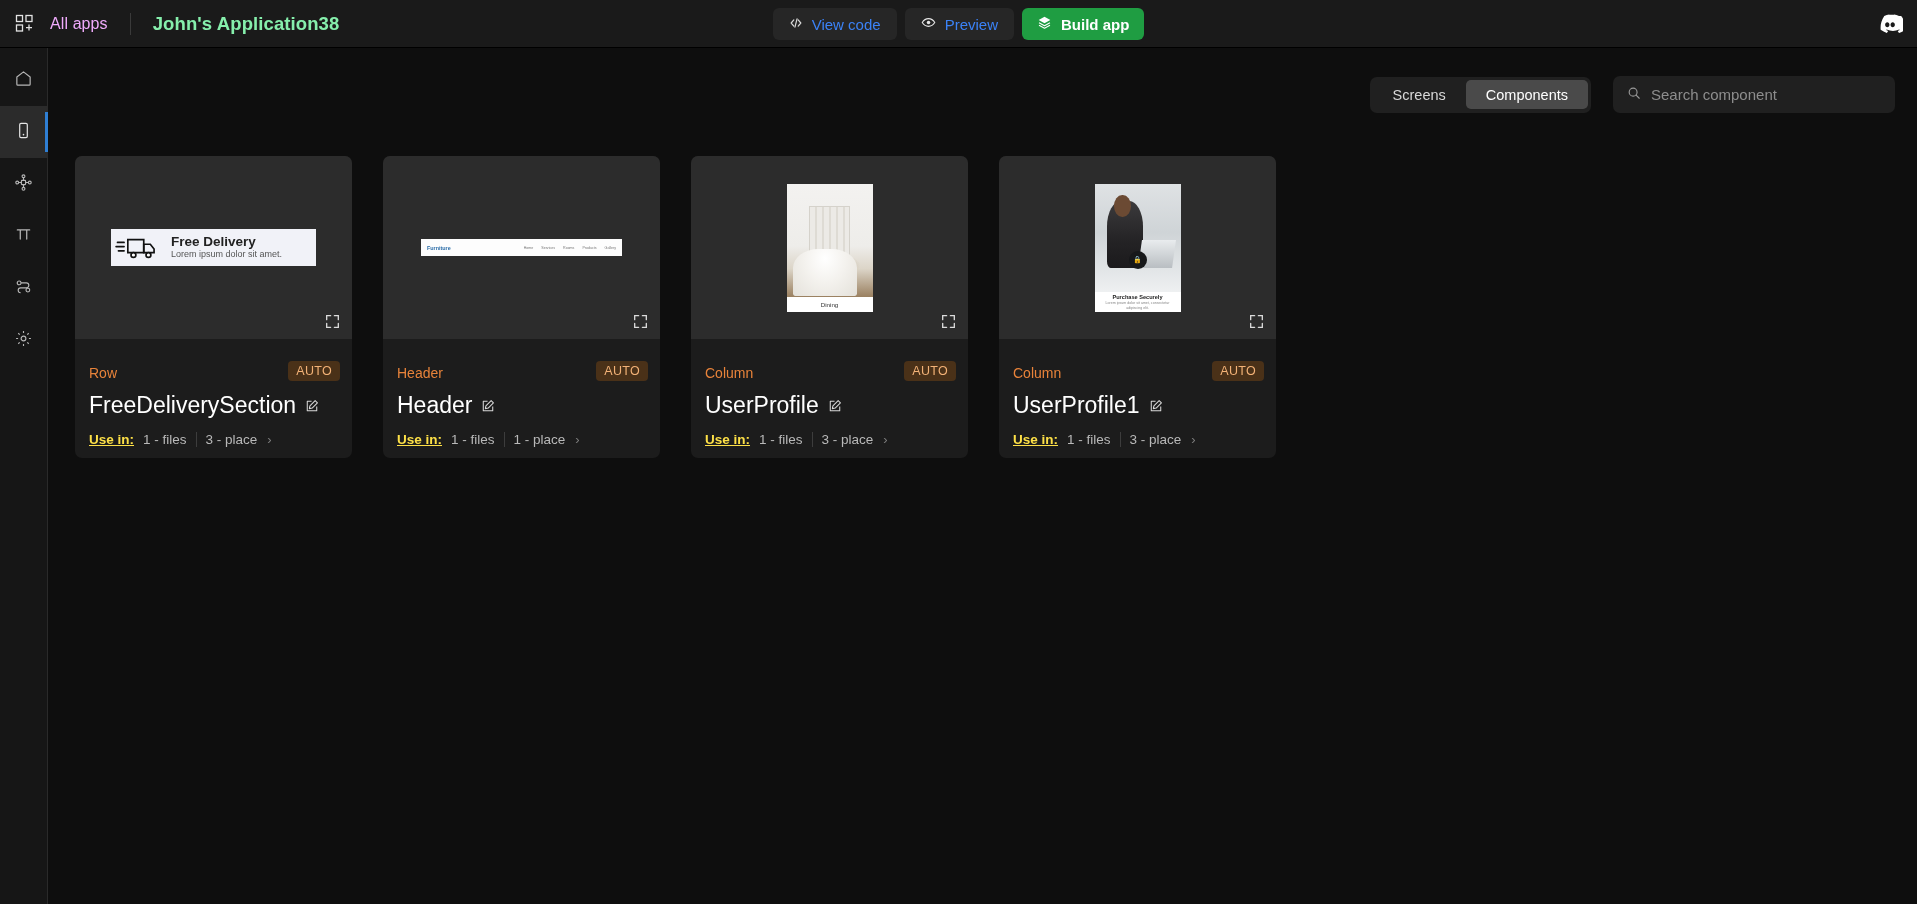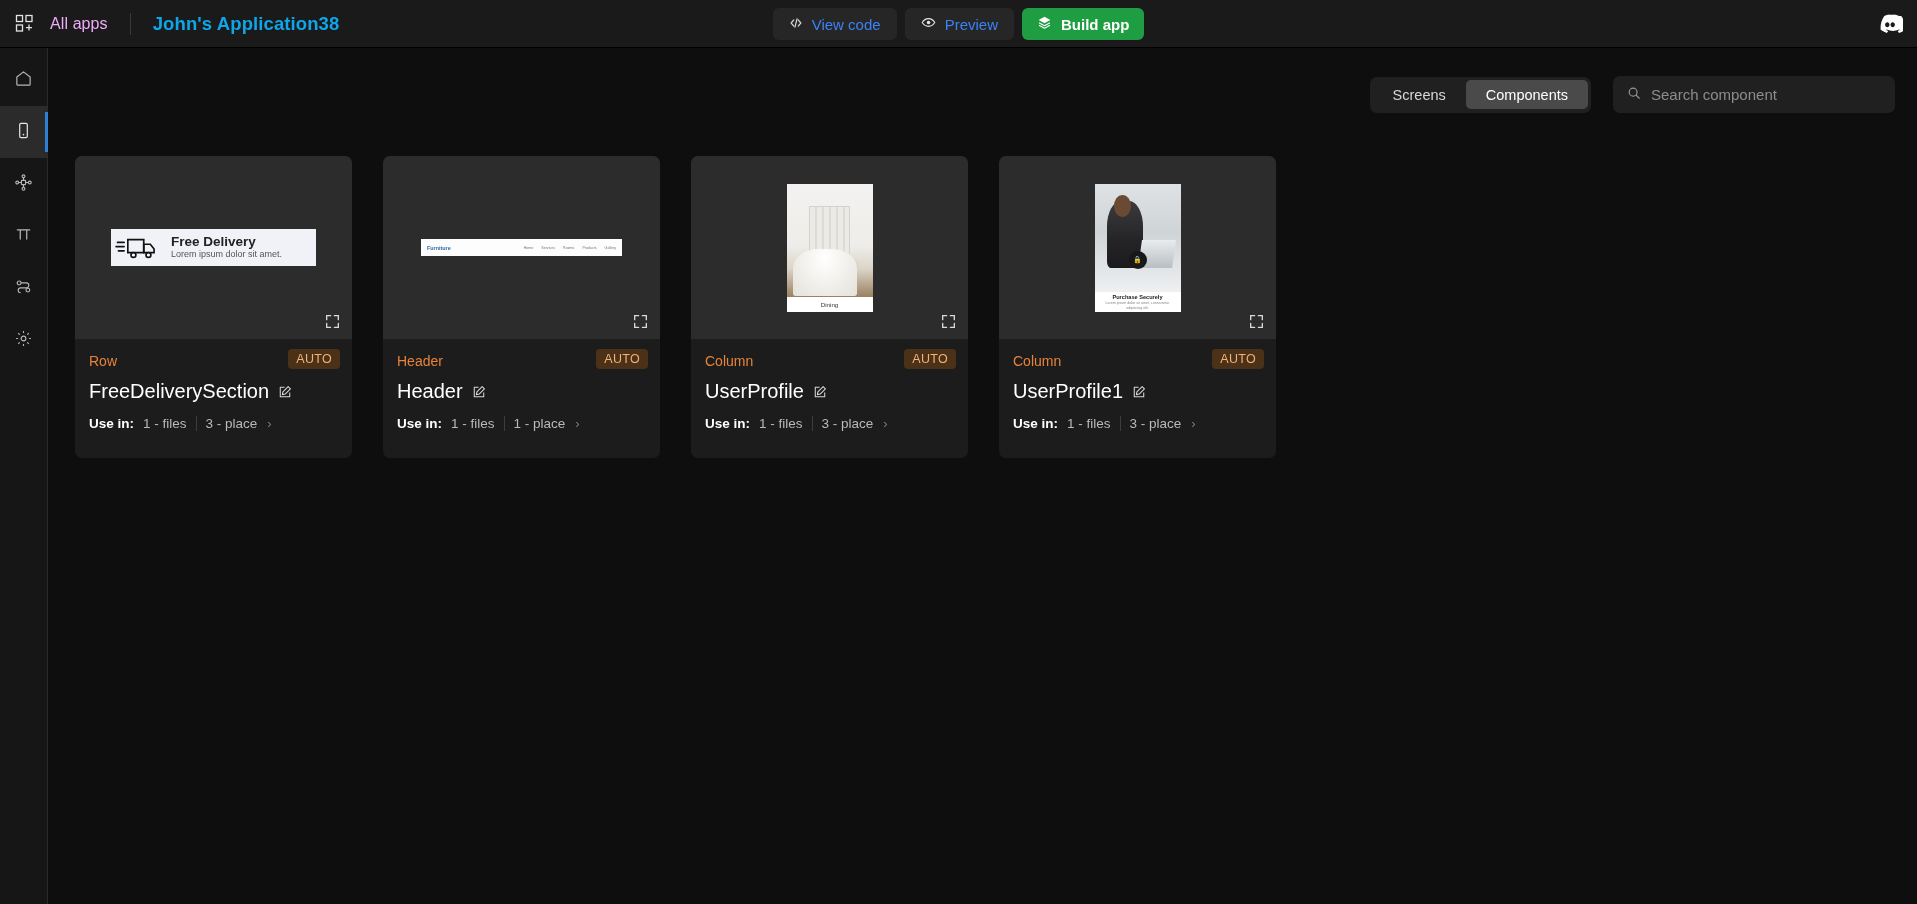--- a/index.html
+++ b/index.html
@@ -24,21 +24,21 @@
     cursor: pointer;
   }
   .all-apps {
     color: #f0abfc; font-size: 16px; margin-left: 2px; cursor: pointer;
     letter-spacing: .1px;
   }
   .tb-divider {
     width: 1px; height: 22px; background: #3a3a3a; margin: 0 22px;
   }
   .app-title {
-    color: #0ea5e9; font-size: 18.5px; font-weight: bold; letter-spacing: .1px;
+    color: #86efac; font-size: 18.5px; font-weight: bold; letter-spacing: .1px;
   }
   .tb-center {
     position: absolute; left: 0; right: 0; top: 0; height: 48px;
     display: flex; align-items: center; justify-content: center; gap: 8px;
     pointer-events: none;
   }
   .tb-center > * { pointer-events: auto; }
   .tb-btn {
     height: 32px; padding: 0 16px;
     display: flex; align-items: center; gap: 9px;
@@ -119,21 +119,21 @@
 
   
   .grid {
     position: absolute; top: 108px; left: 27px;
     display: flex; gap: 31px;
   }
   .card {
     width: 277px; height: 302px;
     background: #1c1c1c; border-radius: 7px;
     overflow: hidden; cursor: pointer;
-    display: flex; flex-direction: column;
+    display: flex; flex-direction: column; gap: 12px;
   }
   .thumb {
     position: relative;
     height: 183px; background: #2c2c2c;
     display: flex; align-items: center; justify-content: center;
     overflow: hidden;
   }
   .expand-btn {
     position: absolute; right: 9px; bottom: 7px;
     width: 22px; height: 22px;
@@ -145,27 +145,27 @@
   .badge-auto {
     position: absolute; right: 12px; top: 10px;
     background: #4a3118; color: #f0a köp;
     color: #f3b277;
     font-size: 12.5px; padding: 3px 8px; border-radius: 4px;
     letter-spacing: .3px;
   }
   .meta-name-row {
     display: flex; align-items: center; gap: 9px; margin-top: 10px;
   }
-  .meta-name { color: #ffffff; font-size: 20px; }
+  .meta-name { color: #ffffff; font-size: 23px; }
   .edit-btn { display: flex; cursor: pointer; }
   .use-row {
     display: flex; align-items: center; gap: 9px; margin-top: 13px;
     font-size: 13.5px;
   }
-  .use-label { color: #ffffff; font-weight: bold; font-size: 13.5px; }
+  .use-label { color: #fde047; font-weight: bold; font-size: 13.5px; text-decoration: underline; }
   .use-val { color: #b9b9b9; }
   .use-sep { width: 1px; height: 15px; background: #3d3d3d; }
   .chev { color: #7d7d7d; font-size: 13px; margin-left: 1px; }
 
   
   .banner-free {
     width: 205px; height: 37px; background: #f1f2f8;
     display: flex; align-items: center; padding: 0 4px; gap: 6px;
   }
   .banner-free .txts { display: flex; flex-direction: column; flex: 1; }

